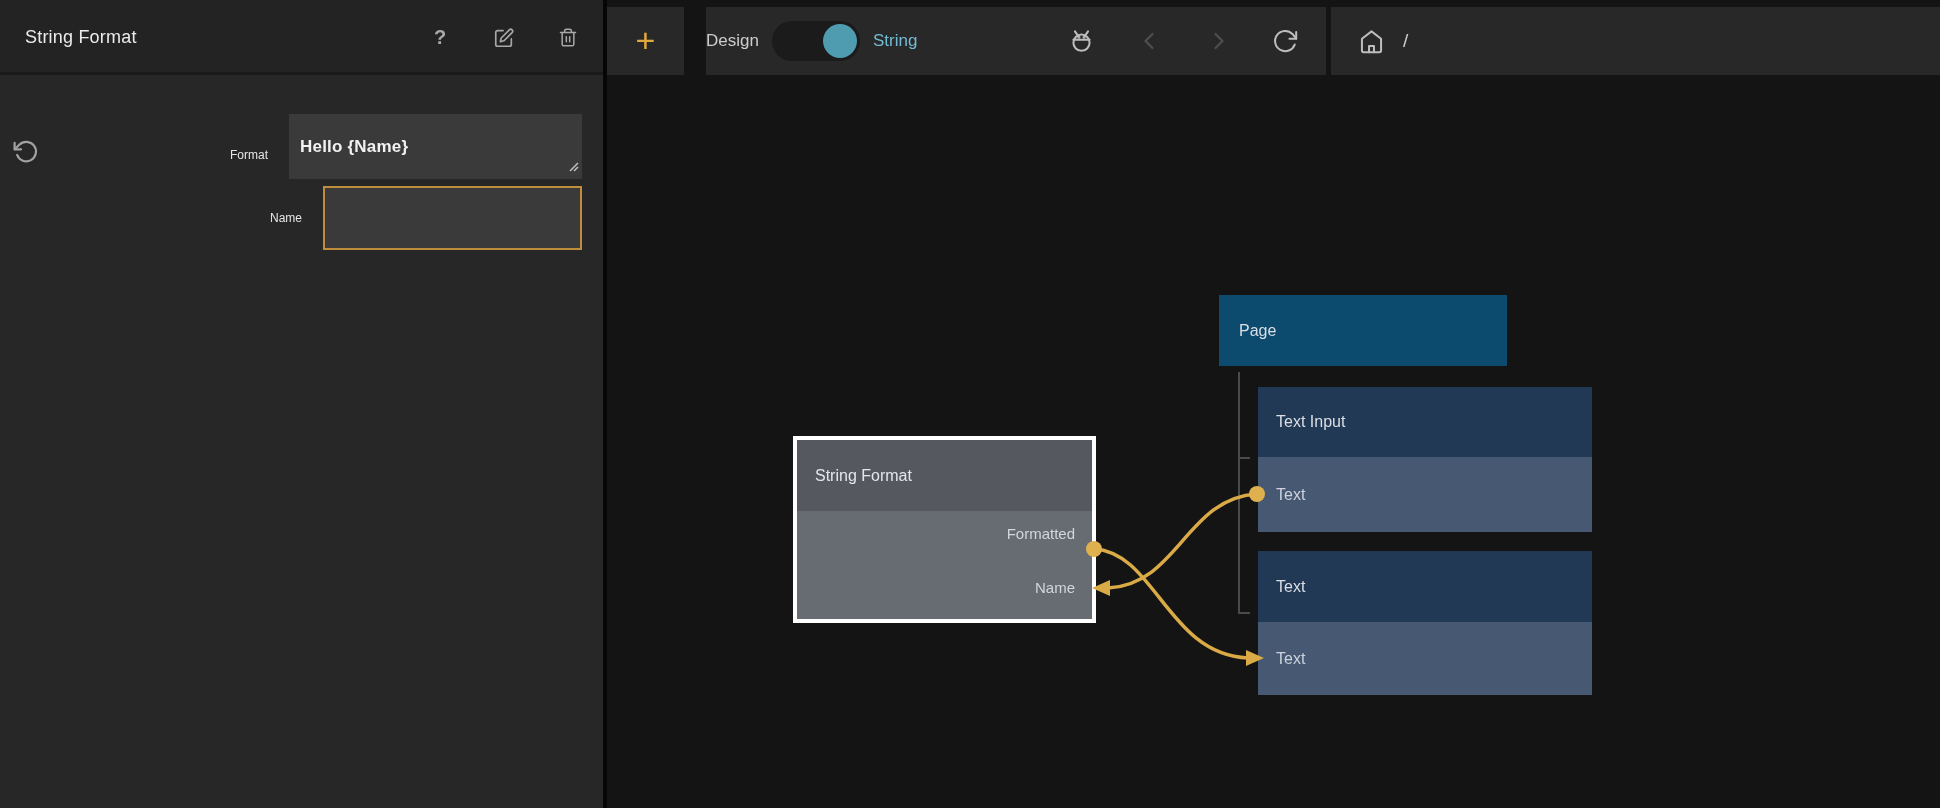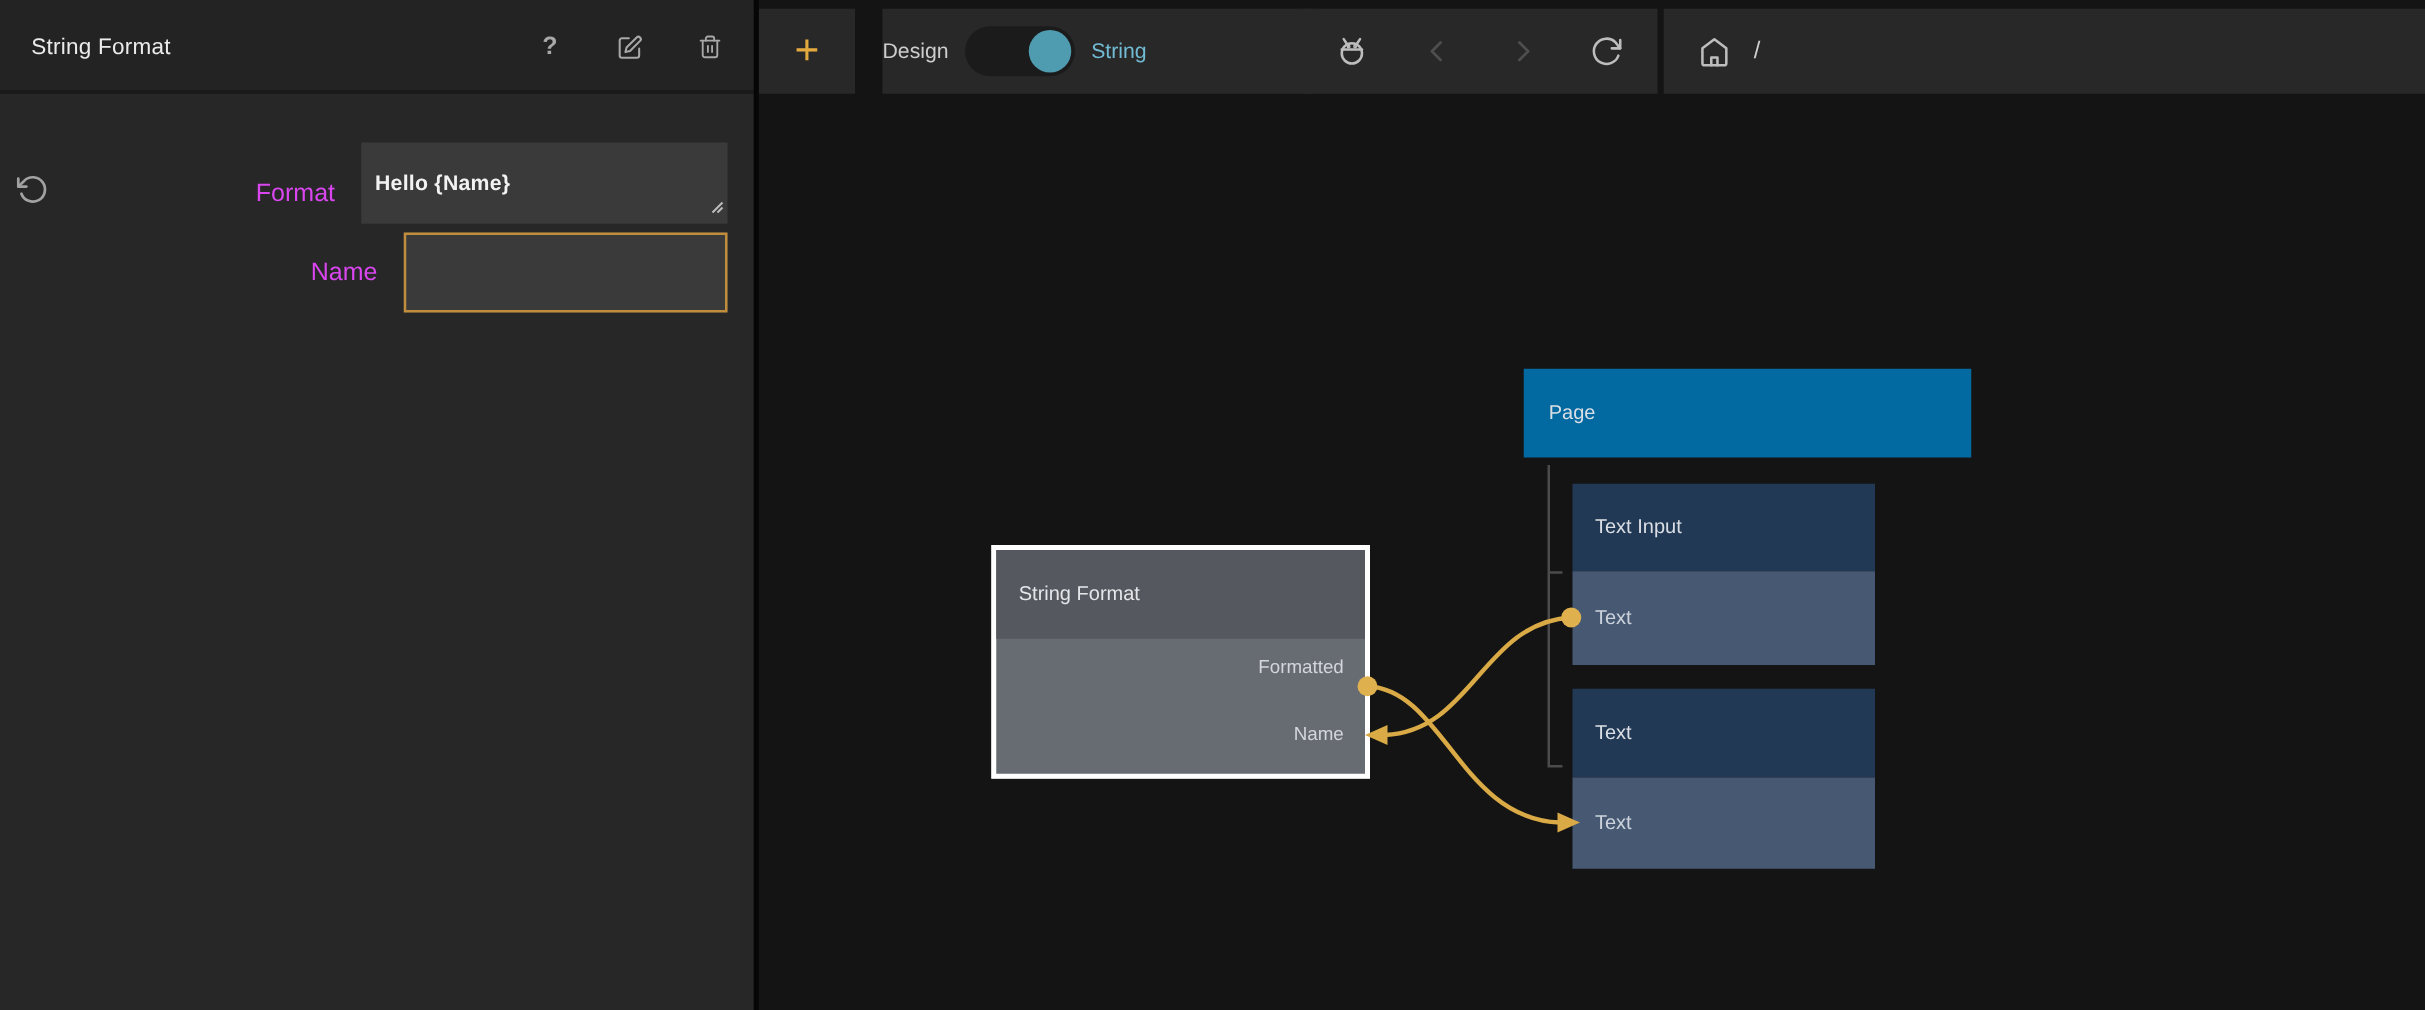--- a/index.html
+++ b/index.html
@@ -22,21 +22,21 @@
     color:#ebebeb; font-size:18px; font-weight:500; letter-spacing:.2px;
   }
   .hicon { position:absolute; top:0; height:75px; width:34px; display:flex; align-items:center; justify-content:center;
     background:none; border:none; cursor:pointer; color:#a8a8a8; }
   .hicon svg { stroke:#a8a8a8; fill:none; stroke-width:1.8; stroke-linecap:round; stroke-linejoin:round; }
   .help-glyph { font-size:20px; font-weight:700; color:#a8a8a8; }
 
   .reset-btn { left:12px; top:139px; width:28px; height:28px; background:none; border:none; cursor:pointer; }
   .reset-btn svg { stroke:#a2a2a2; fill:none; stroke-width:2; stroke-linecap:round; stroke-linejoin:round; }
 
-  .field-label { color:#d946ef; font-size:20px; text-align:right; line-height:20px; }
+  .field-label { color:#e5e5e5; font-size:12px; text-align:right; line-height:20px; }
   .lbl-format { left:0; top:145px; width:268px; }
   .lbl-name   { left:0; top:208px; width:302px; }
 
   .format-area {
     left:289px; top:114px; width:293px; height:65px; background:#3a3a3b;
     display:flex; align-items:center; cursor:text;
   }
   .format-area .val { padding-left:11px; color:#f2f2f2; font-weight:700; font-size:17px; letter-spacing:.2px; }
   .resize-handle { position:absolute; right:3px; bottom:3px; }
   .resize-handle svg { stroke:#bdbdbd; stroke-width:1.6; }
@@ -75,24 +75,24 @@
   .node-string-format {
     left:793px; top:436px; width:303px; height:187px;
     border:4px solid #ffffff; background:#676b72;
   }
   .sf-header { width:100%; height:71px; background:#55585f; display:flex; align-items:center; }
   .sf-header .node-label { padding-left:18px; color:#e4e6e9; }
   .port-label { position:absolute; right:17px; font-size:15px; color:#d3d6db; line-height:20px; text-align:right; cursor:pointer; }
   .port-formatted { top:84px; }
   .port-name { top:138px; }
 
-  .node-page { left:1219px; top:295px; width:358px; height:71px; background:#0369a1; display:flex; align-items:center; }
+  .node-page { left:1219px; top:295px; width:288px; height:71px; background:#0c4a6e; display:flex; align-items:center; }
   .node-page .node-label { padding-left:20px; }
 
-  .tree-node { left:1258px; width:242px; }
+  .tree-node { left:1258px; width:334px; }
   .node-text-input { top:387px; height:145px; }
   .node-text2 { top:551px; height:144px; }
   .tn-header { width:100%; background:#213955; display:flex; align-items:center; }
   .tn-row { width:100%; background:#475873; display:flex; align-items:center; cursor:pointer; }
   .node-text-input .tn-header { height:70px; } .node-text-input .tn-row { height:75px; }
   .node-text2 .tn-header { height:71px; } .node-text2 .tn-row { height:73px; }
   .tn-header .node-label, .tn-row .node-label { padding-left:18px; }
   .tn-row .node-label { color:#ccd3dc; }
 
   .wire-layer { left:0; top:0; width:1940px; height:808px; z-index:3; pointer-events:none; }

